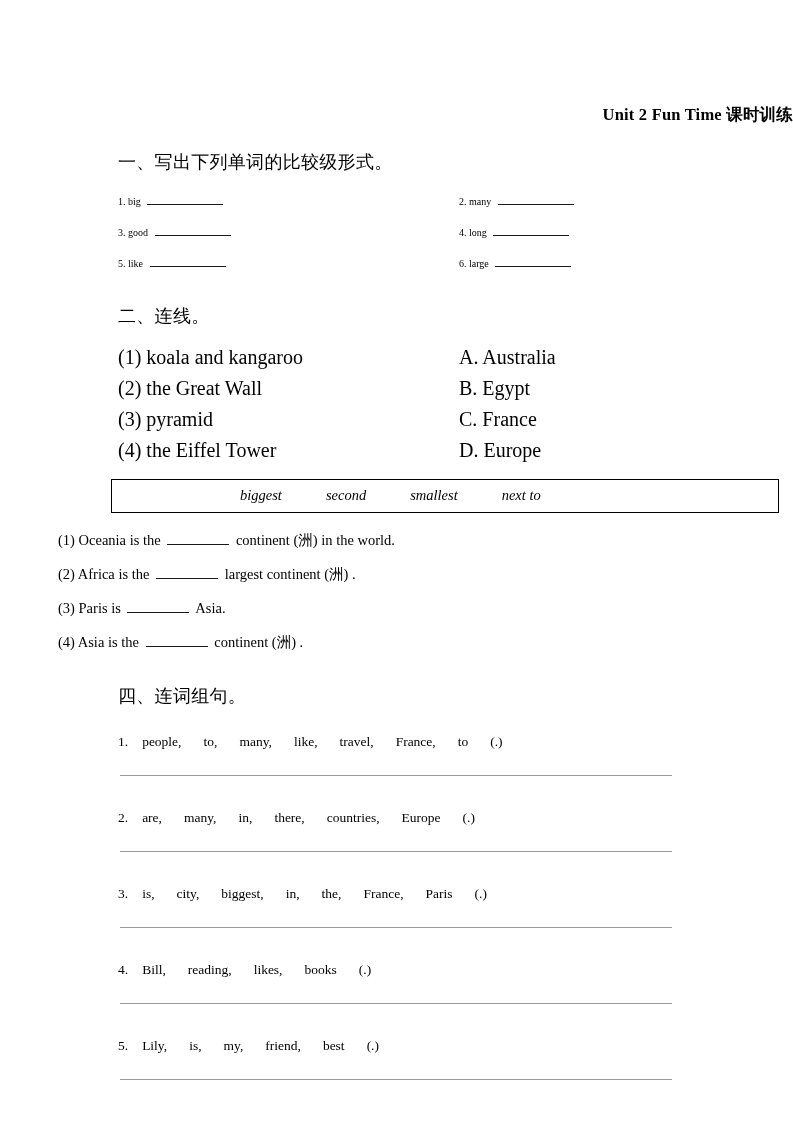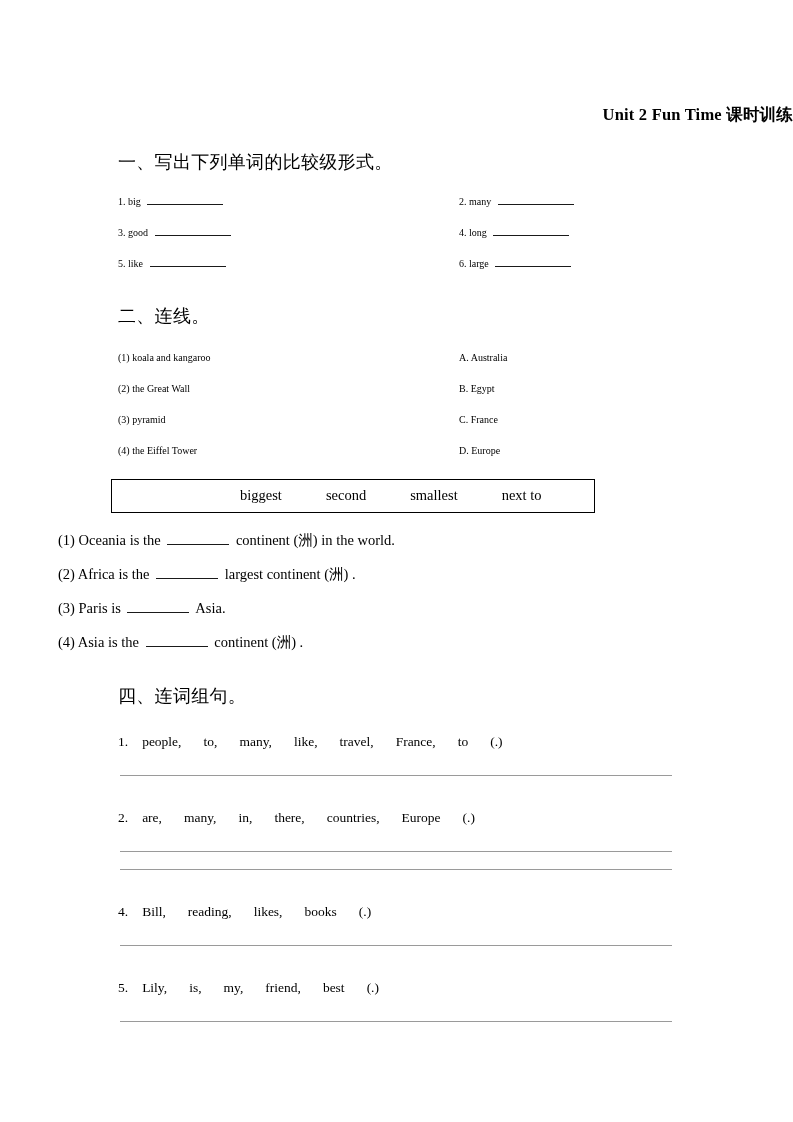--- a/index.html
+++ b/index.html
@@ -75,37 +75,38 @@
     margin: 0 3px;
     vertical-align: baseline;
   }
   .match-list {
     margin-left: 118px;
     margin-top: 13px;
     width: 560px;
   }
   .match-row {
     display: flex;
-    font-size: 10px;
+    font-size: 20px;
     line-height: 31px;
     white-space: nowrap;
   }
   .match-row > .mleft { width: 341px; }
   .match-row > .mright { width: 219px; }
   .wordbank {
     margin-left: 111px;
     margin-top: 13px;
-    width: 484px;
+    width: 668px;
     box-sizing: border-box;
     border: 1.3px solid #000000;
     height: 34px;
     display: flex;
     align-items: center;
     padding-left: 128px;
     font-size: 14.5px;
+    font-style: italic;
   }
   .wordbank .wb-item {
     margin-right: 44px;
     white-space: nowrap;
   }
   .wordbank .wb-item:last-child { margin-right: 0; }
   .fill-list {
     margin-left: 58px;
     margin-top: 10px;
     width: 570px;
@@ -283,20 +284,23 @@
       </div>
 
       <div class="scramble-item">
         <div class="scramble-words">
           <span class="tok first">2.</span><span class="tok">are,</span><span class="tok">many,</span><span class="tok">in,</span><span class="tok">there,</span><span class="tok">countries,</span><span class="tok">Europe</span><span class="tok">(.)</span>
         </div>
         <div class="answer-line"></div>
       </div>
 
       <div class="scramble-item">
+        <div class="scramble-words">
+          <span class="tok first">3.</span><span class="tok">is,</span><span class="tok">city,</span><span class="tok">biggest,</span><span class="tok">in,</span><span class="tok">the,</span><span class="tok">France,</span><span class="tok">Paris</span><span class="tok">(.)</span>
+        </div>
         <div class="answer-line"></div>
       </div>
 
       <div class="scramble-item">
         <div class="scramble-words">
           <span class="tok first">4.</span><span class="tok">Bill,</span><span class="tok">reading,</span><span class="tok">likes,</span><span class="tok">books</span><span class="tok">(.)</span>
         </div>
         <div class="answer-line"></div>
       </div>
 

